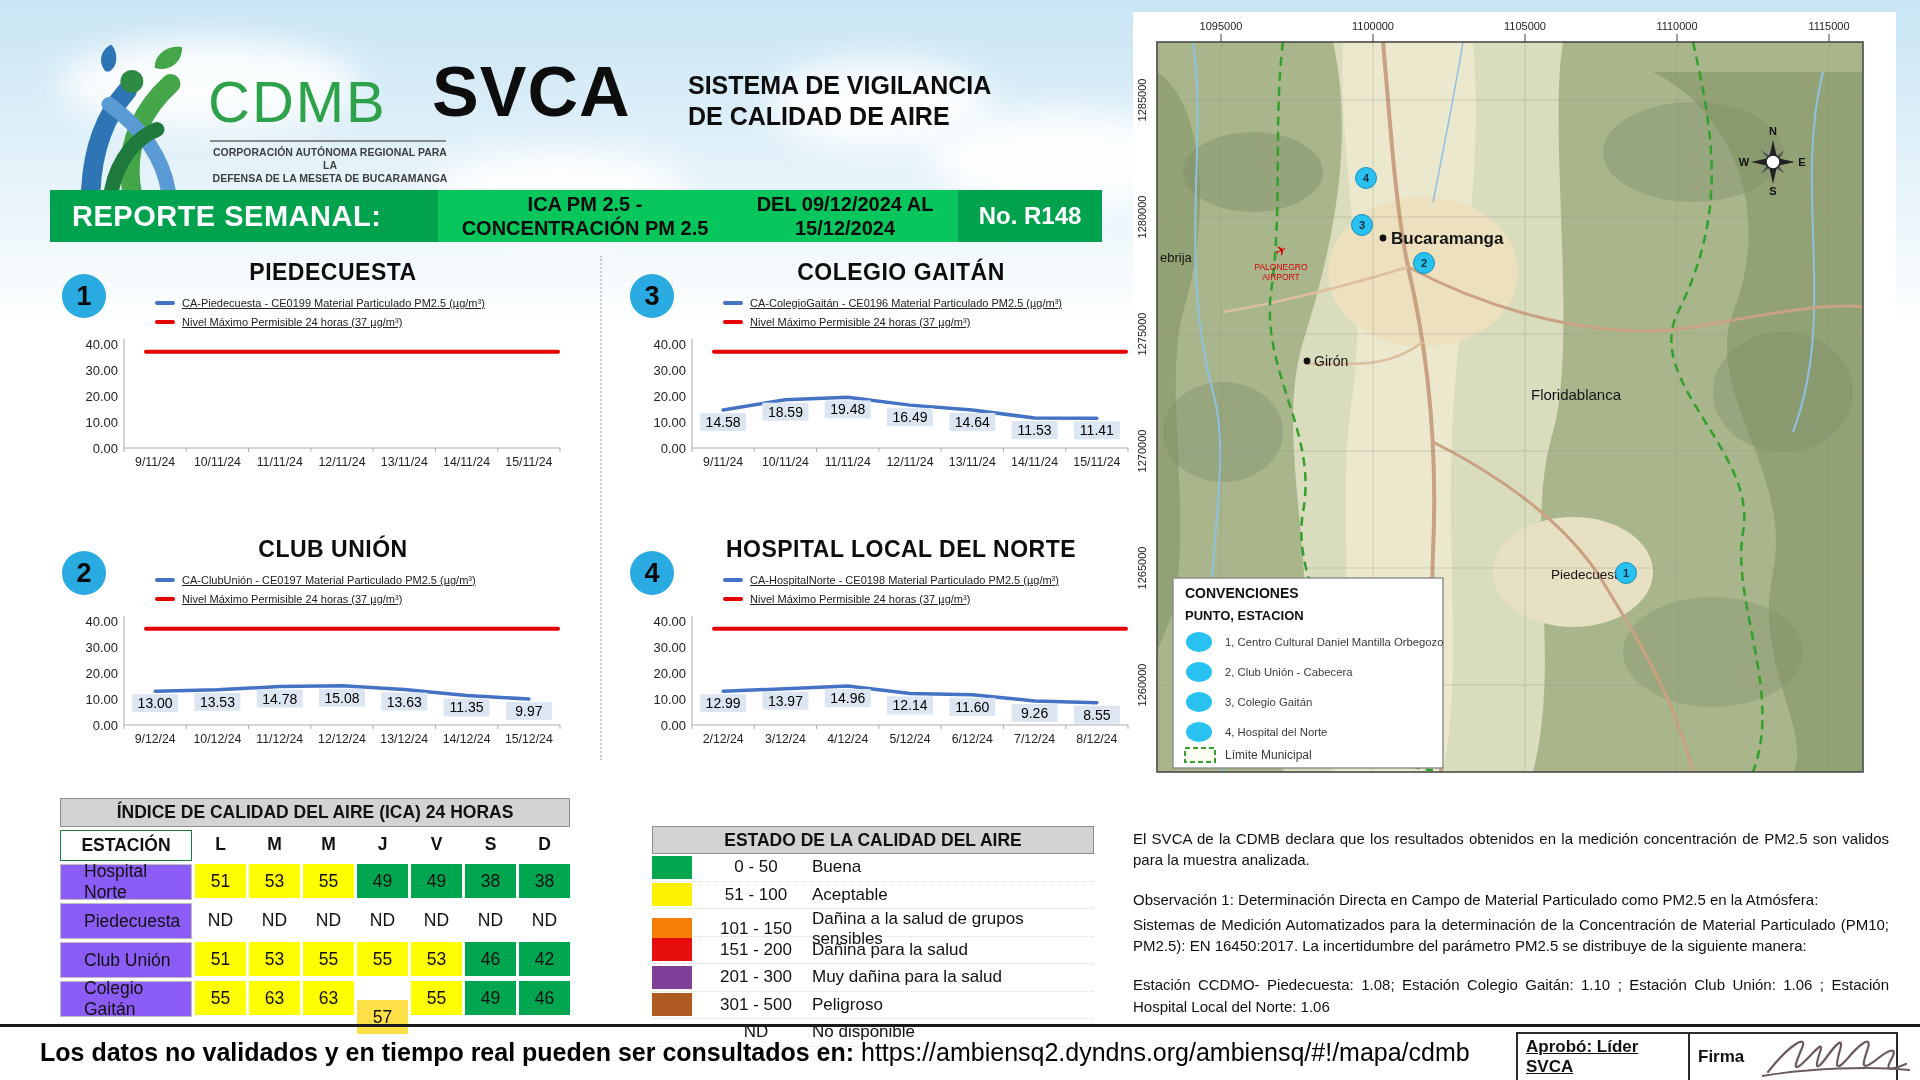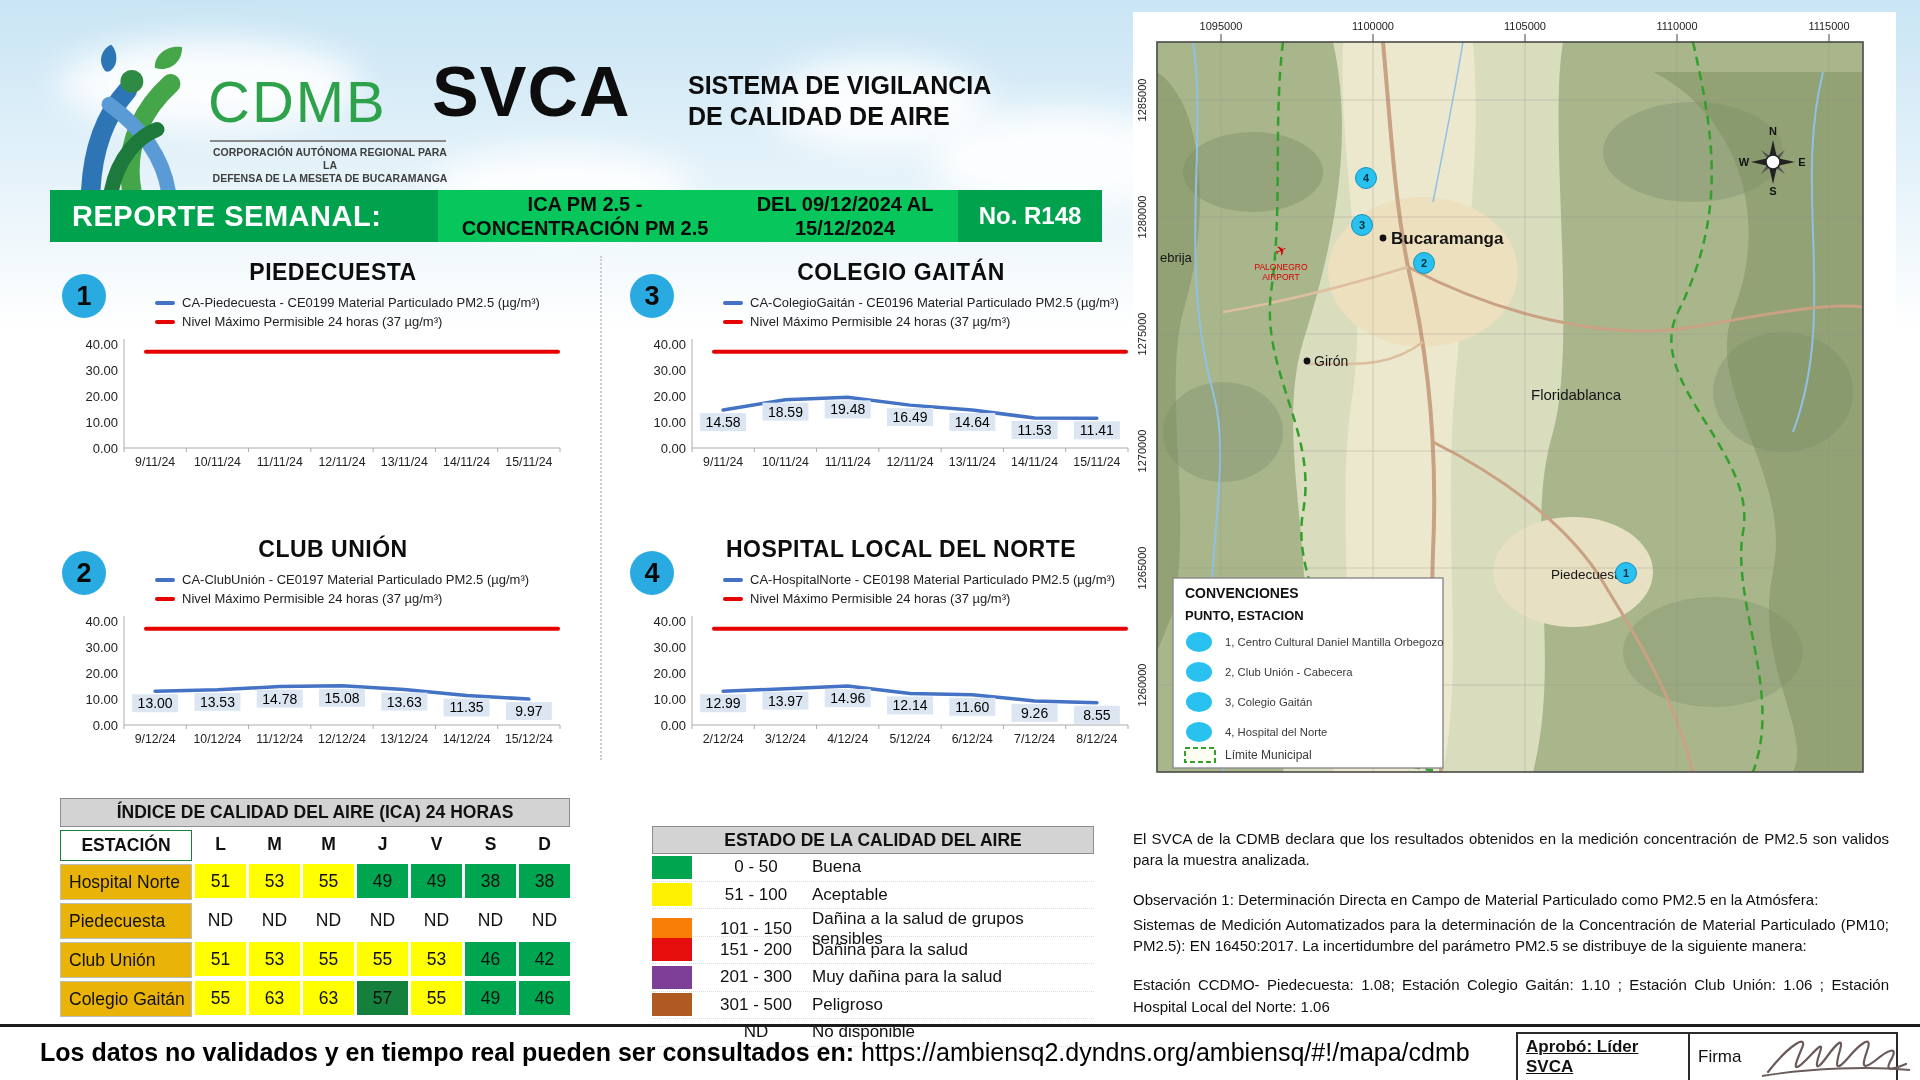--- a/index.html
+++ b/index.html
@@ -29,34 +29,34 @@
         font-size:20px;font-weight:bold;color:#0b0b0b;line-height:1.2;text-align:center;}
   .banner .b3{width:144px;display:flex;align-items:center;justify-content:center;
         font-size:24px;font-weight:bold;color:#ffffff;}
 
   
   .chart{position:absolute;width:505px;height:228px;}
   .badge{position:absolute;left:2px;top:18px;width:44px;height:44px;border-radius:50%;
         display:flex;align-items:center;justify-content:center;font-size:27px;font-weight:bold;color:#0a0a0a;}
   .ctitle{position:absolute;left:58px;top:3px;width:430px;text-align:center;
         font-size:23px;font-weight:bold;letter-spacing:.5px;color:#0d0d0d;}
-  .clegend{position:absolute;left:95px;top:37px;font-size:13px;color:#222;}
+  .clegend{position:absolute;left:95px;top:37px;font-size:11px;color:#222;text-decoration:underline;}
   .clegend .row{display:flex;align-items:center;height:19px;}
   .clegend .sw{display:inline-block;width:20px;height:4px;margin-right:7px;border-radius:2px;}
   svg.plot{position:absolute;left:8px;top:80px;}
   .vsep{position:absolute;left:600px;top:256px;height:504px;border-left:2px dotted #cdcdcd;}
 
   
   .ica{position:absolute;left:60px;top:798px;width:516px;display:grid;
        grid-template-columns:132px repeat(7,51px);gap:3px;font-size:17.5px;}
   .ica .ttl{grid-column:1/-1;background:#d3d3d3;border:1px solid #8d8d8d;height:27px;
        display:flex;align-items:center;justify-content:center;font-weight:bold;}
   .ica .hdr{height:29px;display:flex;align-items:center;justify-content:center;font-weight:bold;background:#fff;}
   .ica .hdr.st{border:1px solid #15803d;}
-  .ica .station{height:34px;display:flex;align-items:center;padding-left:8px;background:#eab308;
+  .ica .station{height:34px;display:flex;align-items:center;padding-left:23px;background:#8b5cf6;
        border:1px solid #bdbdbd;}
   .ica .val{height:34px;display:flex;align-items:center;justify-content:center;}
 
   
   .estado{position:absolute;left:652px;top:798px;width:442px;font-size:17px;}
   .estado .ttl{background:#d3d3d3;border:1px solid #8d8d8d;height:26px;display:flex;
        align-items:center;justify-content:center;font-weight:bold;font-size:17.5px;margin-top:28px;}
   .estado .row{display:grid;grid-template-columns:48px 112px 1fr;align-items:center;height:26.5px;
        border-bottom:1px dotted #dcdcdc;}
   .estado .sw{width:40px;height:23px;}
@@ -69,21 +69,21 @@
   .notes .gap{margin-top:18px;}
 
   
   .rule{position:absolute;left:0;top:1024px;width:1920px;height:3px;background:#1a1a1a;}
   .footer-text{position:absolute;left:40px;top:1038px;font-size:25px;color:#000;white-space:nowrap;}
   .footer-text .b{font-weight:bold;}
   .approve{position:absolute;left:1516px;top:1032px;width:378px;height:46px;border:2px solid #2a2a2a;
        display:flex;background:#fff;}
   .approve .a1{width:162px;border-right:2px solid #2a2a2a;display:flex;align-items:center;
        padding-left:8px;font-size:17px;font-weight:bold;text-decoration:underline;}
-  .approve .a2{width:70px;display:flex;align-items:center;padding-left:8px;font-size:17px;font-weight:normal;}
+  .approve .a2{width:70px;display:flex;align-items:center;padding-left:8px;font-size:17px;font-weight:bold;}
   .approve .sig{position:relative;flex:1;}
   .approve .sig svg{position:absolute;left:-18px;top:-8px;}
 
   
   .map-panel{position:absolute;left:1133px;top:12px;width:763px;height:798px;background:#ffffff;}
 </style>
 </head>
 <body>
 
 <div class="page">
@@ -361,21 +361,21 @@
       <div class="val" style="background: rgb(255, 255, 0);">53</div>
       <div class="val" style="background: rgb(255, 255, 0);">55</div>
       <div class="val" style="background: rgb(255, 255, 0);">55</div>
       <div class="val" style="background: rgb(255, 255, 0);">53</div>
       <div class="val" style="background: rgb(0, 165, 80);">46</div>
       <div class="val" style="background: rgb(0, 165, 80);">42</div>
       <div class="station">Colegio Gaitán</div>
       <div class="val" style="background: rgb(255, 255, 0);">55</div>
       <div class="val" style="background: rgb(255, 255, 0);">63</div>
       <div class="val" style="background: rgb(255, 255, 0);">63</div>
-      <div class="val" style="background: #15803d;">57</div>
+      <div class="val" style="background: #fde047; margin-top: 19px;">57</div>
       <div class="val" style="background: rgb(255, 255, 0);">55</div>
       <div class="val" style="background: rgb(0, 165, 80);">49</div>
       <div class="val" style="background: rgb(0, 165, 80);">46</div>
     </div>
 
   <div class="estado" id="estado">
       <div class="ttl">ESTADO DE LA CALIDAD DEL AIRE</div>
       <div class="row">
         <div>
           <div class="sw" style="background: rgb(0, 165, 80);"></div>

